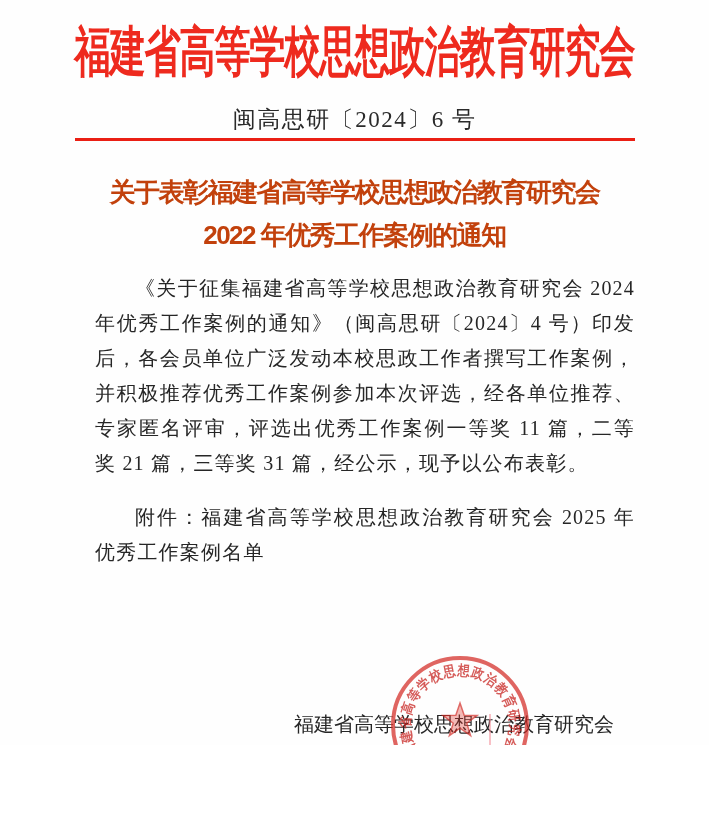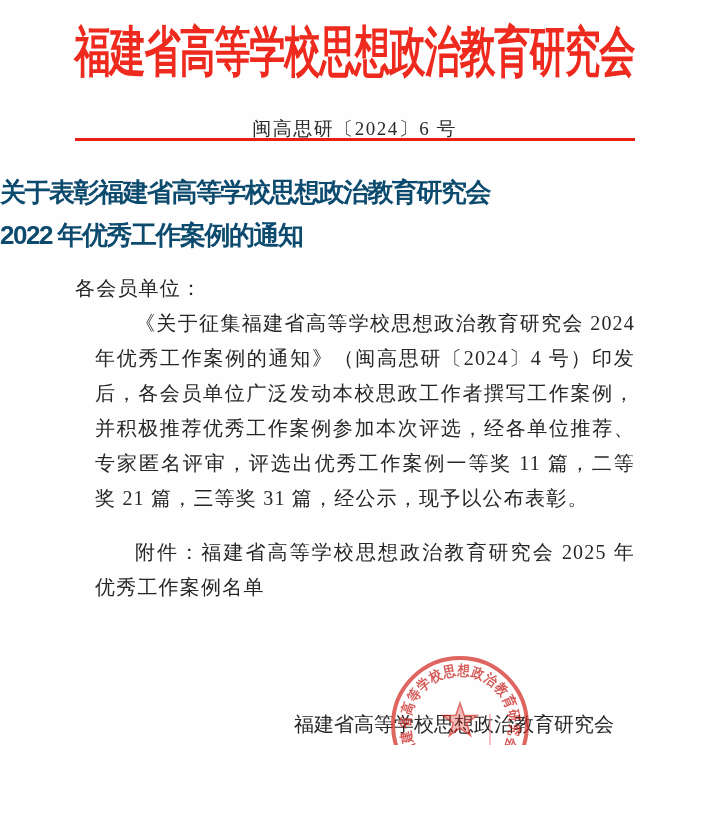--- a/index.html
+++ b/index.html
@@ -15,29 +15,29 @@
   }
   .header-org span {
     display:inline-block;
     font-size:36px; font-weight:bold; letter-spacing:-1px;
     color:#ee2a1e;
     transform:scaleY(1.5); transform-origin:center top;
     font-family:"Liberation Serif","DejaVu Serif",serif;
   }
   .doc-number {
     position:absolute; top:104px; left:0; width:709px;
-    text-align:center; font-size:19px; letter-spacing:1.5px; color:#2a2a2a;margin-top:12px;
+    text-align:center; font-size:23px; letter-spacing:1.5px; color:#2a2a2a;
   }
   .red-divider {
     position:absolute; top:138px; left:75px; width:560px; height:3px;
     background:#ea1f14;
   }
   .title {
     position:absolute; top:171px; left:0; width:709px;
-    font-weight:bold; color:#0c4a6e;
+    text-align:center; font-weight:bold; color:#c2410c;
     font-size:26px; line-height:43px; letter-spacing:-1.5px;
     font-family:"Liberation Sans","DejaVu Sans",sans-serif;
   }
   .body-block {
     position:absolute; top:271px; left:75px; width:560px;
     font-size:20px; line-height:35px; letter-spacing:1.2px;
     text-align:justify; color:#262626;
   }
   .body-block p { margin:0; }
   .body-block p.indent { text-indent:2em;margin-left:20px; }
@@ -80,21 +80,20 @@
   <div class="doc-number">闽高思研〔2024〕6 号</div>
 
   <div class="red-divider"></div>
 
   <div class="title">
     <div>关于表彰福建省高等学校思想政治教育研究会</div>
     <div>2022 年优秀工作案例的通知</div>
   </div>
 
   <div class="body-block">
-    <p class="salutation">各会员单位：</p>
     <p class="indent">《关于征集福建省高等学校思想政治教育研究会 2024 年优秀工作案例的通知》（闽高思研〔2024〕4 号）印发后，各会员单位广泛发动本校思政工作者撰写工作案例，并积极推荐优秀工作案例参加本次评选，经各单位推荐、专家匿名评审，评选出优秀工作案例一等奖 11 篇，二等奖 21 篇，三等奖 31 篇，经公示，现予以公布表彰。</p>
     <p class="indent attachment">附件：福建省高等学校思想政治教育研究会 2025 年优秀工作案例名单</p>
   </div>
 
   <div class="sig-org">福建省高等学校思想政治教育研究会</div>
 
   <div class="sig-date">2024 年 10 月 16 日</div>
 
   <svg class="seal" viewBox="0 0 148 148">
     <defs>

